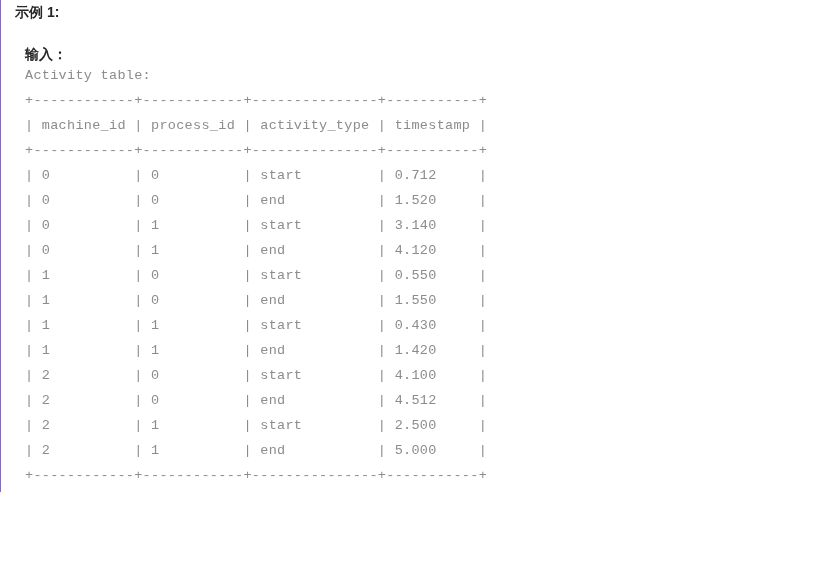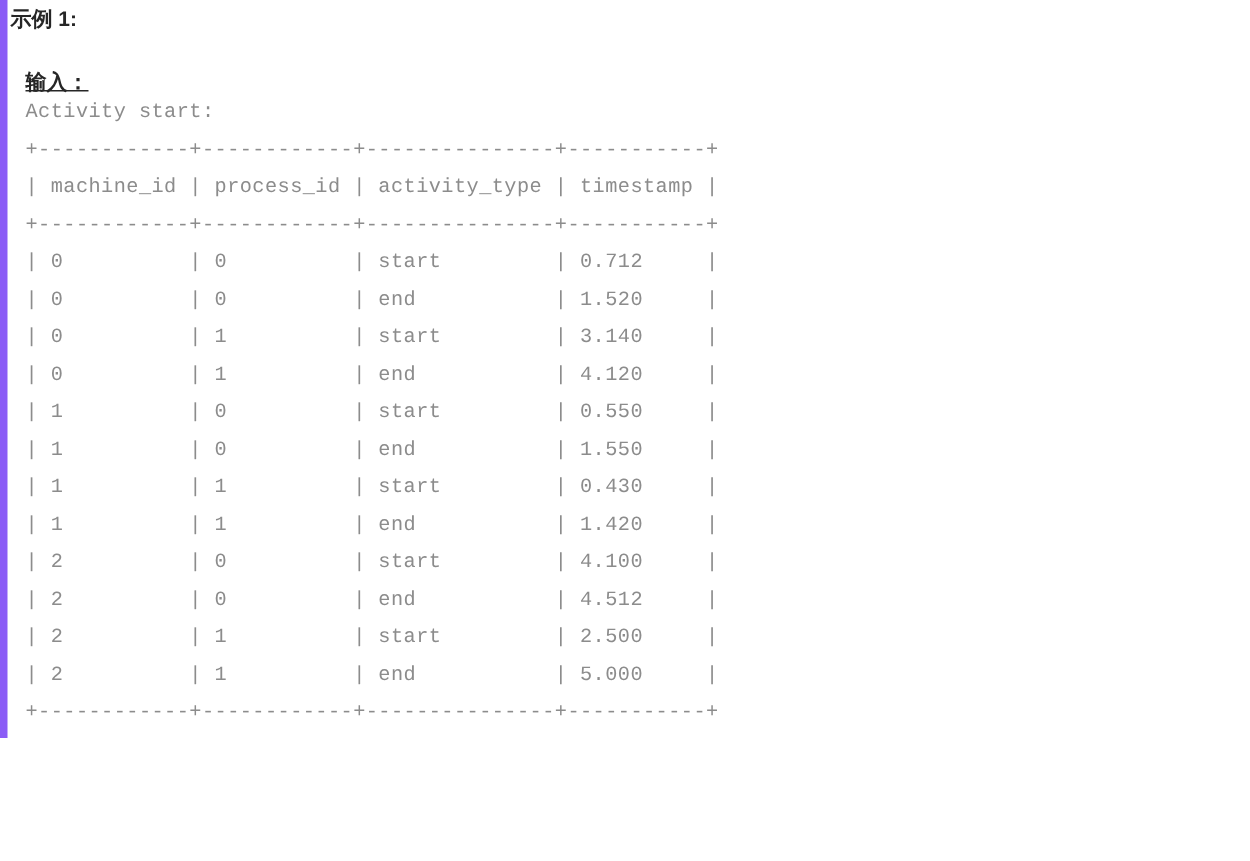--- a/index.html
+++ b/index.html
@@ -7,58 +7,57 @@
       padding: 0;
       box-sizing: border-box;
     }
     body {
       font-family: -apple-system, BlinkMacSystemFont, "Segoe UI", "PingFang SC", "Microsoft YaHei", sans-serif;
       background: #ffffff;
       padding: 0;
       width: 833px;
     }
     .left-border {
-      border-left: 5px solid #8b5cf6;
-      padding-left: 0;
+      border-left: 1px solid #8b5cf6;
+      padding-left: 12px;
       padding-top: 4px;
       padding-bottom: 4px;
     }
     .example-title {
       font-weight: 700;
       font-size: 14px;
       color: #262626;
       margin-bottom: 16px;
       margin-left: 2px;
     }
     .section-label {
       font-weight: 700;
       font-size: 14px;
       color: #262626;
       margin-top: 24px;
       margin-left: 12px;
-      text-decoration: underline;
     }
     .code-block {
       font-family: "SF Mono", Monaco, Consolas, "Courier New", monospace;
       font-size: 13.5px;
       color: #8c8c8c;
       white-space: pre;
       line-height: 1.85;
       margin-left: 12px;
       letter-spacing: 0.3px;
     }
   </style>
 </head>
 <body>
 
 <div class="left-border">
   <div class="example-title">示例 1:</div>
 
   <div class="section-label">输入：</div>
-  <div class="code-block">Activity start:</div>
+  <div class="code-block">Activity table:</div>
   <div class="code-block">+------------+------------+---------------+-----------+
 | machine_id | process_id | activity_type | timestamp |
 +------------+------------+---------------+-----------+
 | 0          | 0          | start         | 0.712     |
 | 0          | 0          | end           | 1.520     |
 | 0          | 1          | start         | 3.140     |
 | 0          | 1          | end           | 4.120     |
 | 1          | 0          | start         | 0.550     |
 | 1          | 0          | end           | 1.550     |
 | 1          | 1          | start         | 0.430     |

